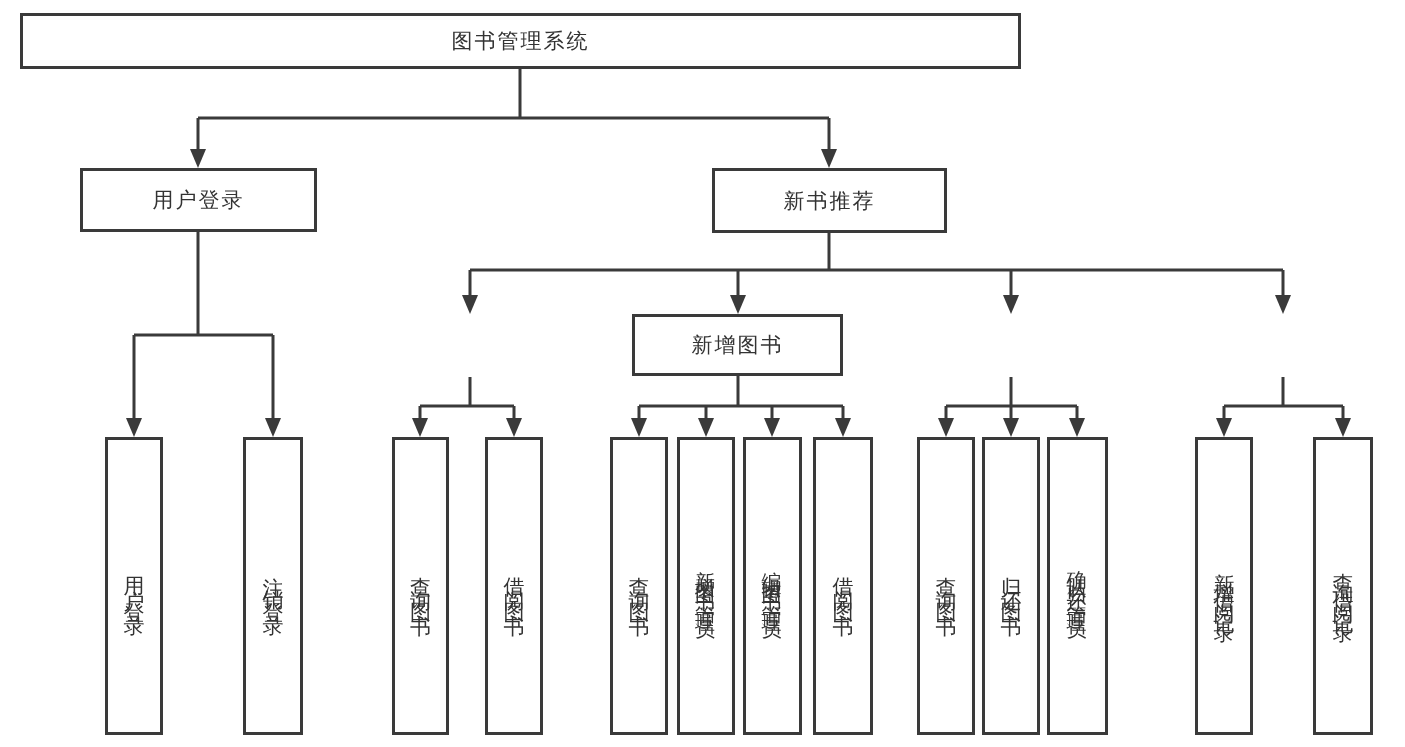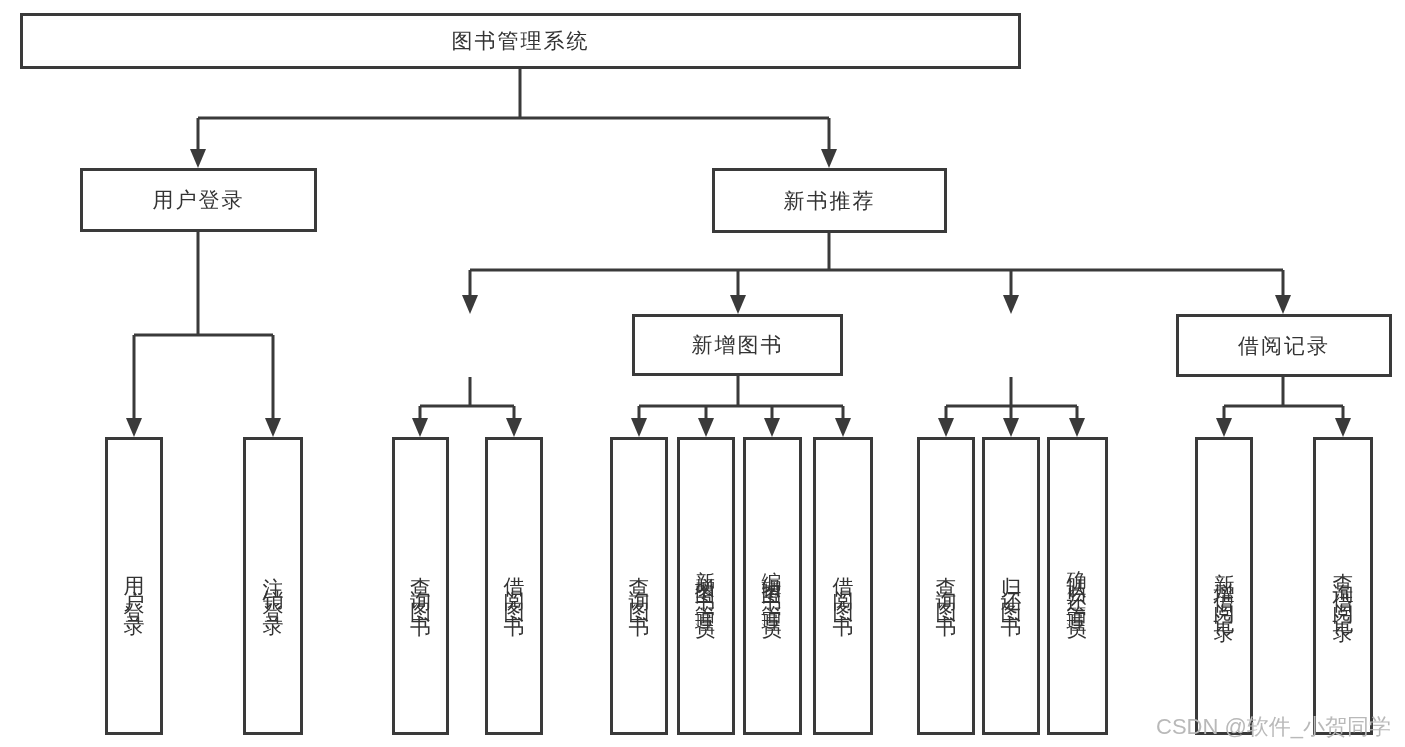--- a/index.html
+++ b/index.html
@@ -91,23 +91,20 @@
   <div class="box" style="left:80px;top:168px;width:237px;height:64px">
     <span class="hlabel">用户登录</span>
   </div>
   <div class="box" style="left:712px;top:168px;width:235px;height:65px">
     <span class="hlabel">新书推荐</span>
   </div>
 
   <div class="box" style="left:632px;top:314px;width:211px;height:62px">
     <span class="hlabel">新增图书</span>
   </div>
-  <div class="box" style="left:1176px;top:314px;width:216px;height:63px">
-    <span class="hlabel">借阅记录</span>
-  </div>
 
   <div class="box" style="left:105px;top:437px;width:58px;height:298px">
     <span class="vtext">用户登录</span>
   </div>
   <div class="box" style="left:243px;top:437px;width:60px;height:298px">
     <span class="vtext">注销登录</span>
   </div>
 
   <div class="box" style="left:392px;top:437px;width:57px;height:298px">
     <span class="vtext">查询图书</span>
@@ -139,15 +136,14 @@
     <span class="vtext ls-tight">确认归还（管理员）</span>
   </div>
 
   <div class="box" style="left:1195px;top:437px;width:58px;height:298px">
     <span class="vtext ls-mid">新增借阅记录</span>
   </div>
   <div class="box" style="left:1313px;top:437px;width:60px;height:298px">
     <span class="vtext ls-mid">查询借阅记录</span>
   </div>
 
-  <div id="watermark">CSDN @软件_小贺同学</div>
 
 </div>
 
 </body></html>

